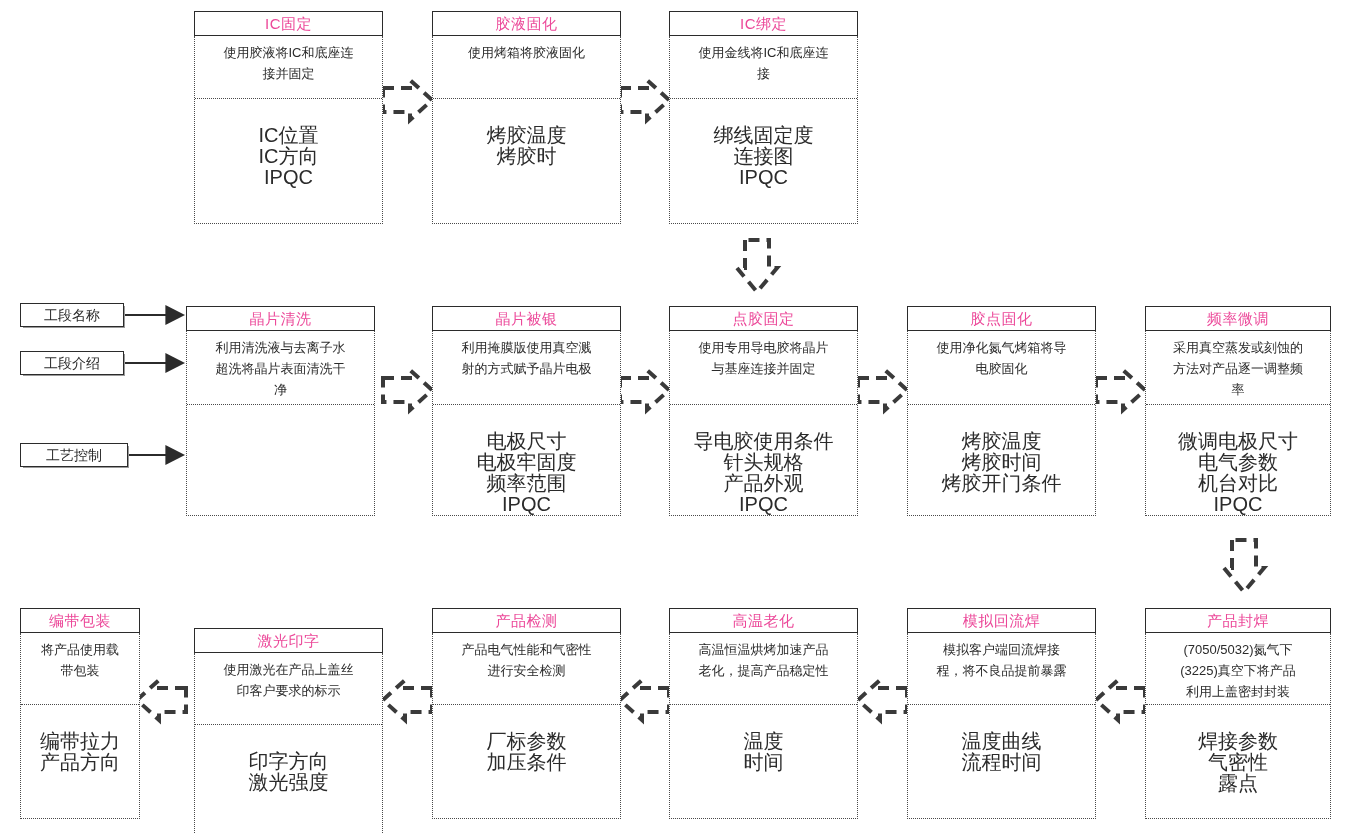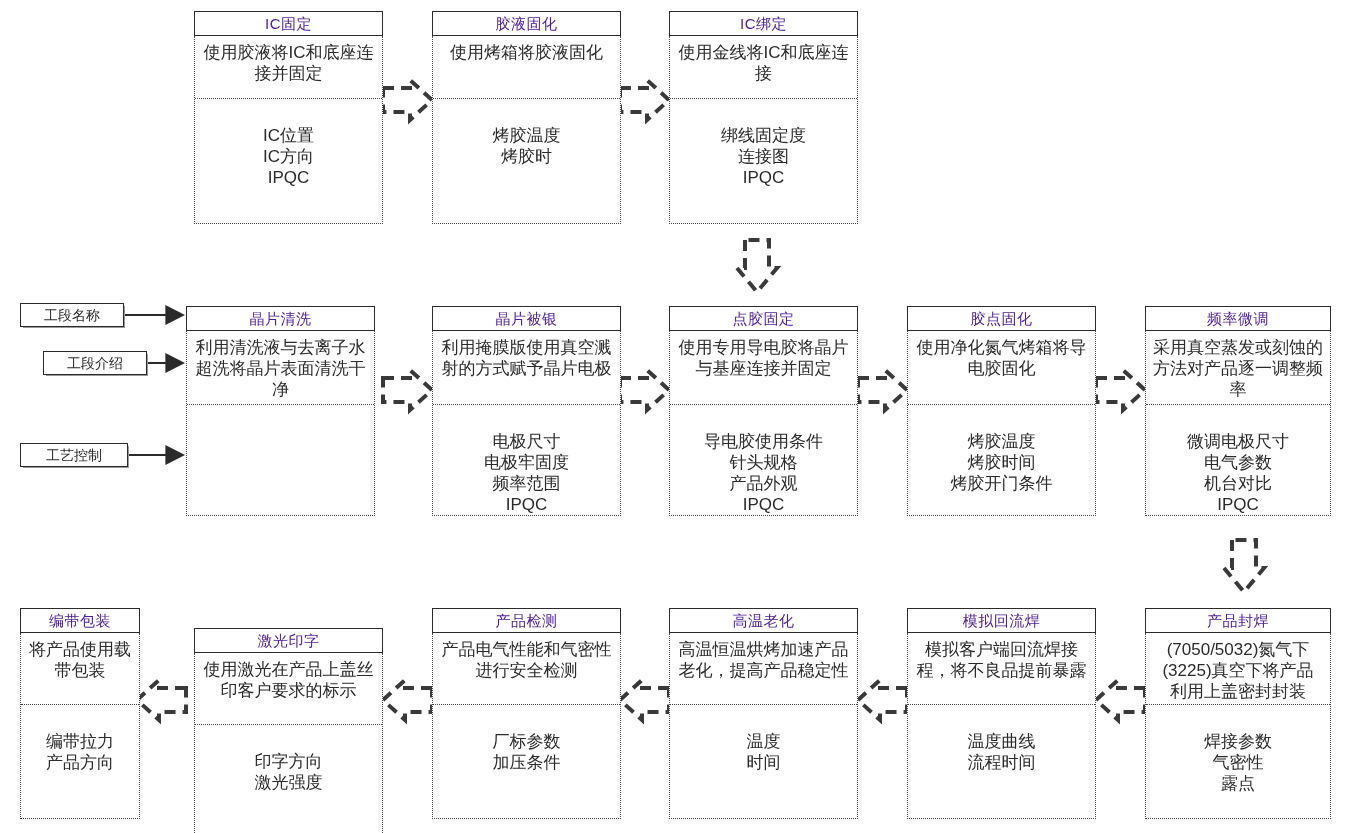--- a/index.html
+++ b/index.html
@@ -28,47 +28,47 @@
     position: absolute;
     box-sizing: border-box;
   }
   .step .hdr {
     box-sizing: border-box;
     border: 1px solid #2b2b2b;
     height: 25px;
     line-height: 23px;
     text-align: center;
     font-size: 15px;
-    color: #4c1d95;
+    color: #ec4899;
     background: #fff;
     letter-spacing: .5px;
   }
   .step .body {
     box-sizing: border-box;
     border-left: 1px dotted #4a4a4a;
     border-right: 1px dotted #4a4a4a;
     border-bottom: 1px dotted #4a4a4a;
     background: #fff;
     display: flex;
     flex-direction: column;
   }
   .step .intro {
     box-sizing: border-box;
     border-bottom: 1px dotted #4a4a4a;
     padding: 6px 7px 8px 7px;
-    font-size: 17px;
+    font-size: 13px;
     line-height: 21px;
     text-align: center;
     color: #2b2b2b;
     white-space: pre-line;
   }
   .step .ctrl {
     box-sizing: border-box;
     padding-top: 26px;
-    font-size: 17px;
+    font-size: 20px;
     line-height: 21px;
     text-align: center;
     color: #2b2b2b;
     white-space: pre-line;
     flex: 1;
   }
   
   .row-top .intro   { height: 63px; }
   .row-top .body    { height: 188px; }
   .row-mid .intro   { height: 74px; }
@@ -151,21 +151,21 @@
     </g>
     <g>
       <path d="M907,688 L880,688 L880,680 L858,700 L880,720 L880,712 L907,712 Z" fill="none" stroke="#3a3a3a" stroke-width="4" stroke-dasharray="11,7" stroke-linejoin="miter"></path>
     </g>
     <g>
       <path d="M1145,688 L1118,688 L1118,680 L1096,700 L1118,720 L1118,712 L1145,712 Z" fill="none" stroke="#3a3a3a" stroke-width="4" stroke-dasharray="11,7" stroke-linejoin="miter"></path>
     </g>
   </svg>
 
   <div class="legend" style="left:20px; top:303px; width:104px;">工段名称</div>
-  <div class="legend" style="left:20px; top:351px; width:104px;margin-left:23px;">工段介绍</div>
+  <div class="legend" style="left:20px; top:351px; width:104px;">工段介绍</div>
   <div class="legend" style="left:20px; top:443px; width:108px;">工艺控制</div>
 
   <div class="step row-top" style="left:194px; top:11px; width:189px;">
     <div class="hdr">IC固定</div>
     <div class="body">
       <div class="intro">使用胶液将IC和底座连
 接并固定</div>
       <div class="ctrl">IC位置
 IC方向
 IPQC</div>

